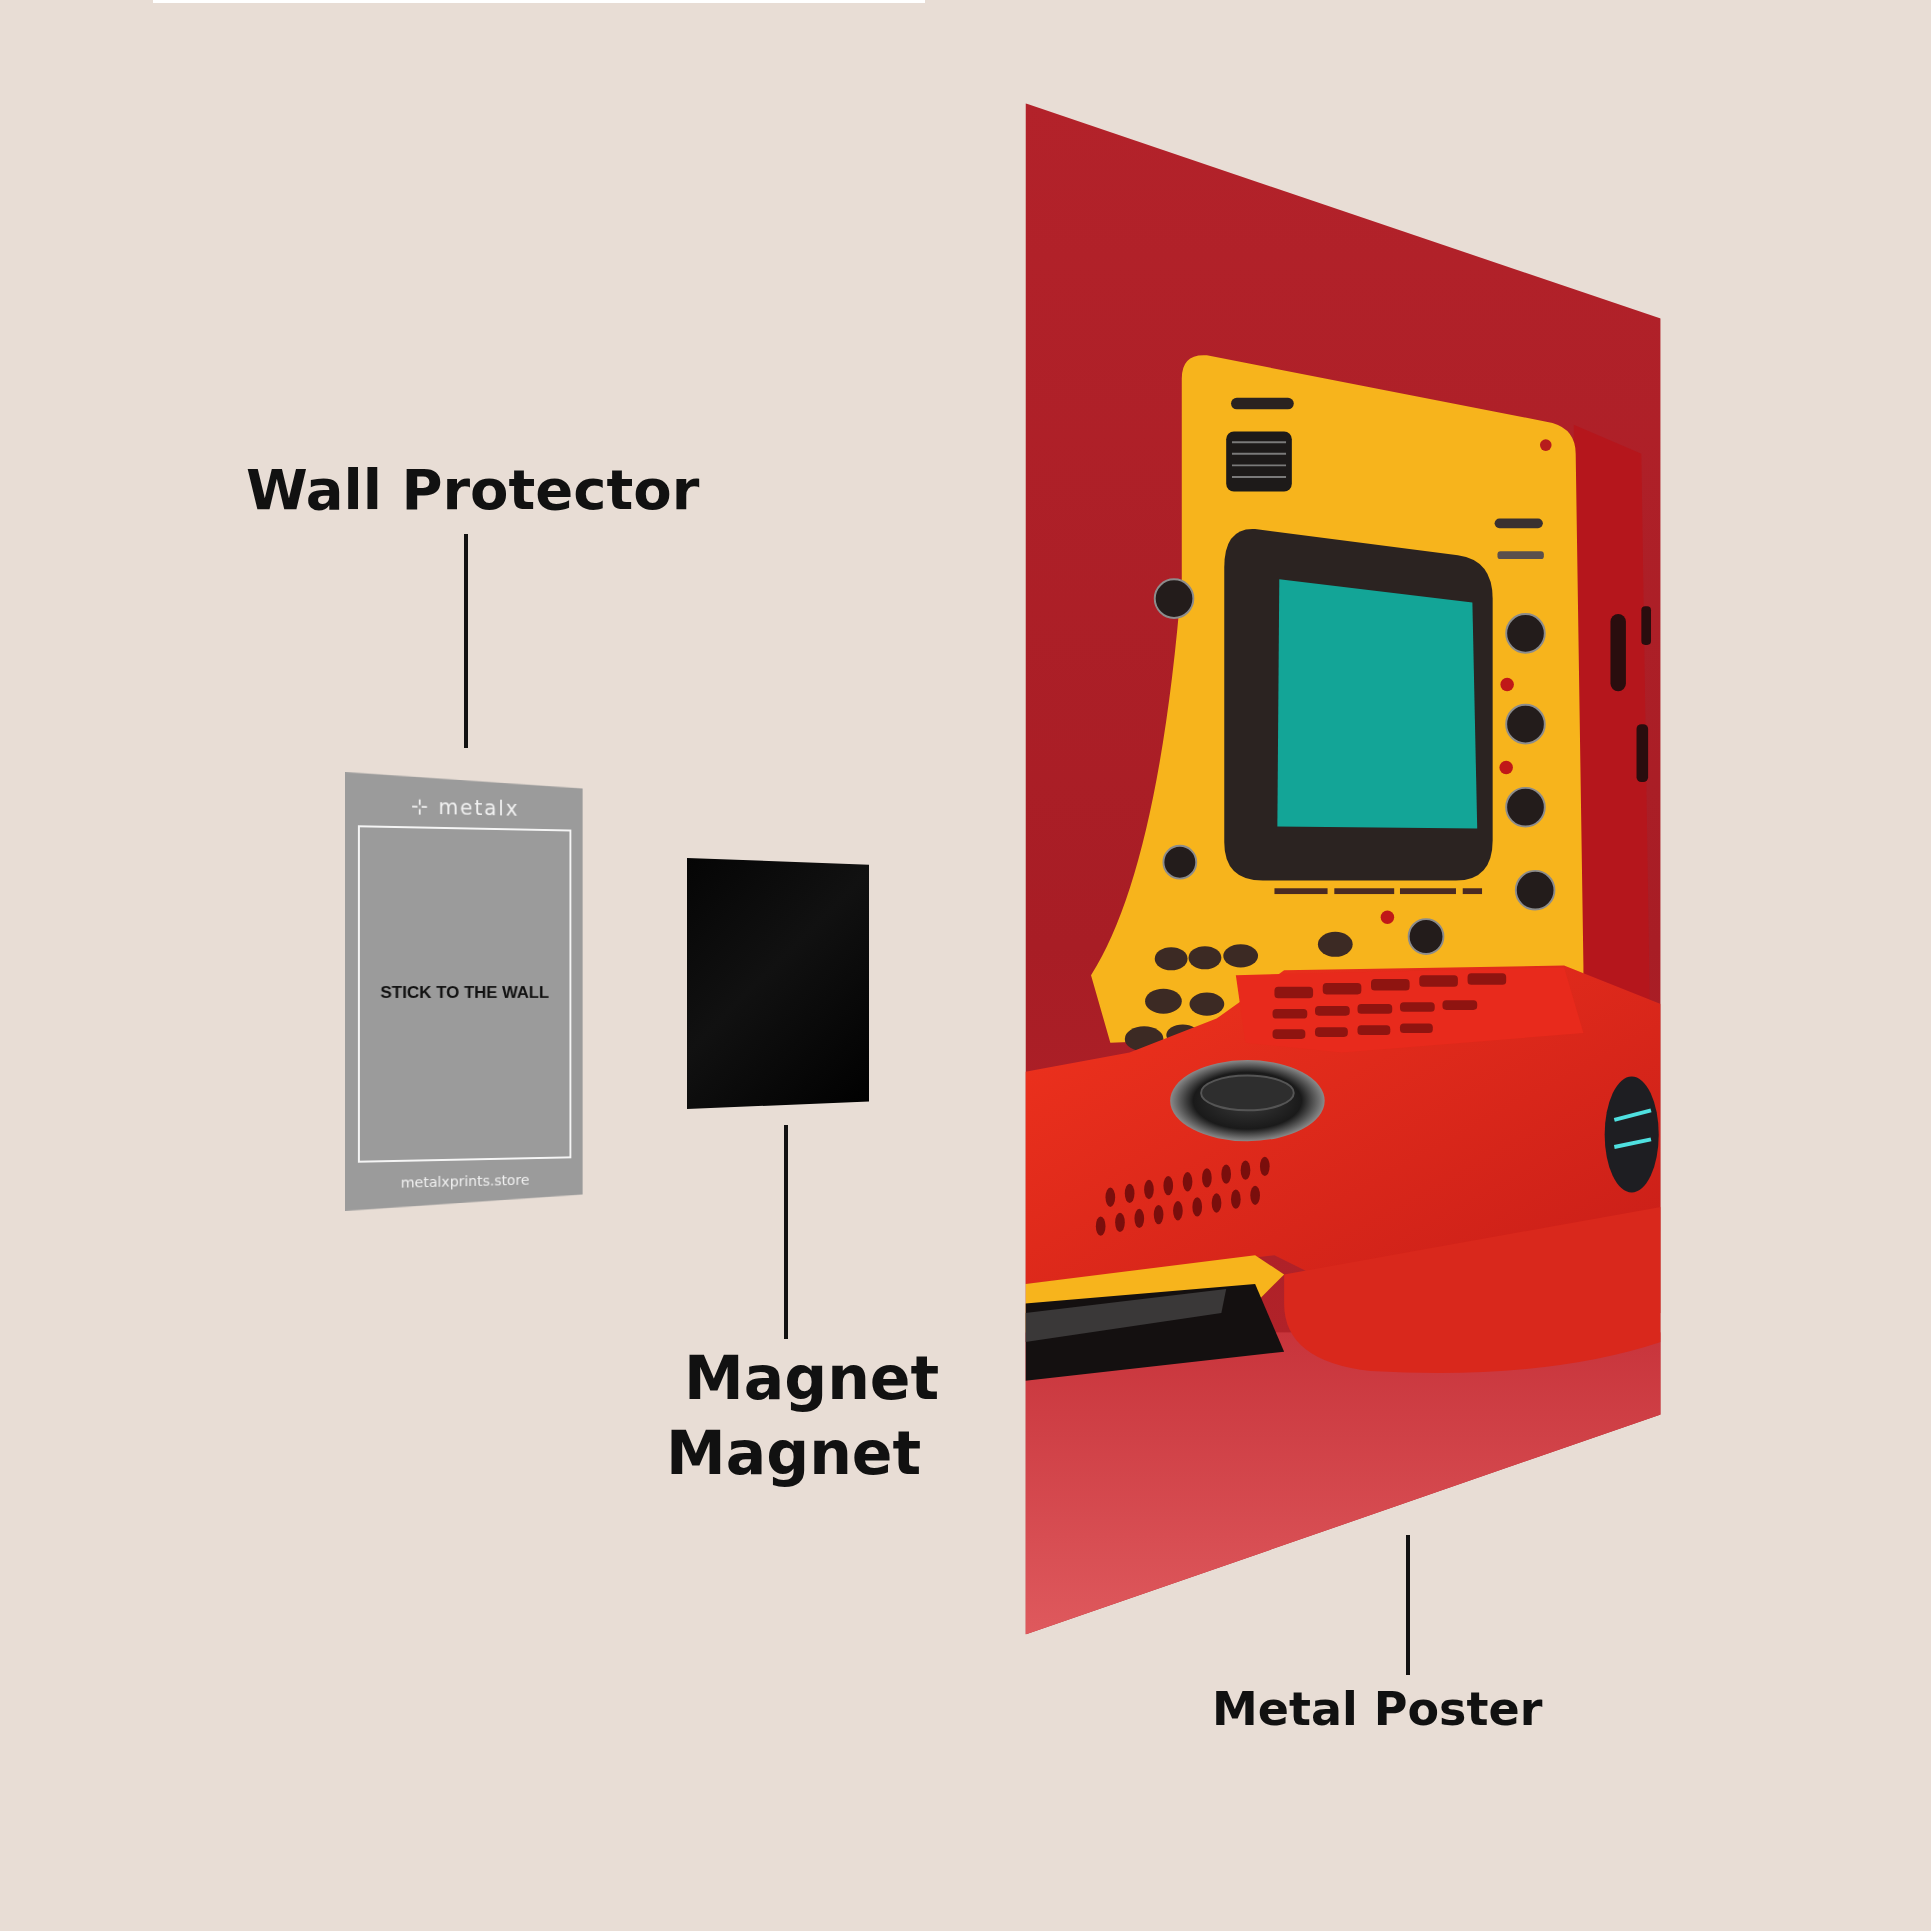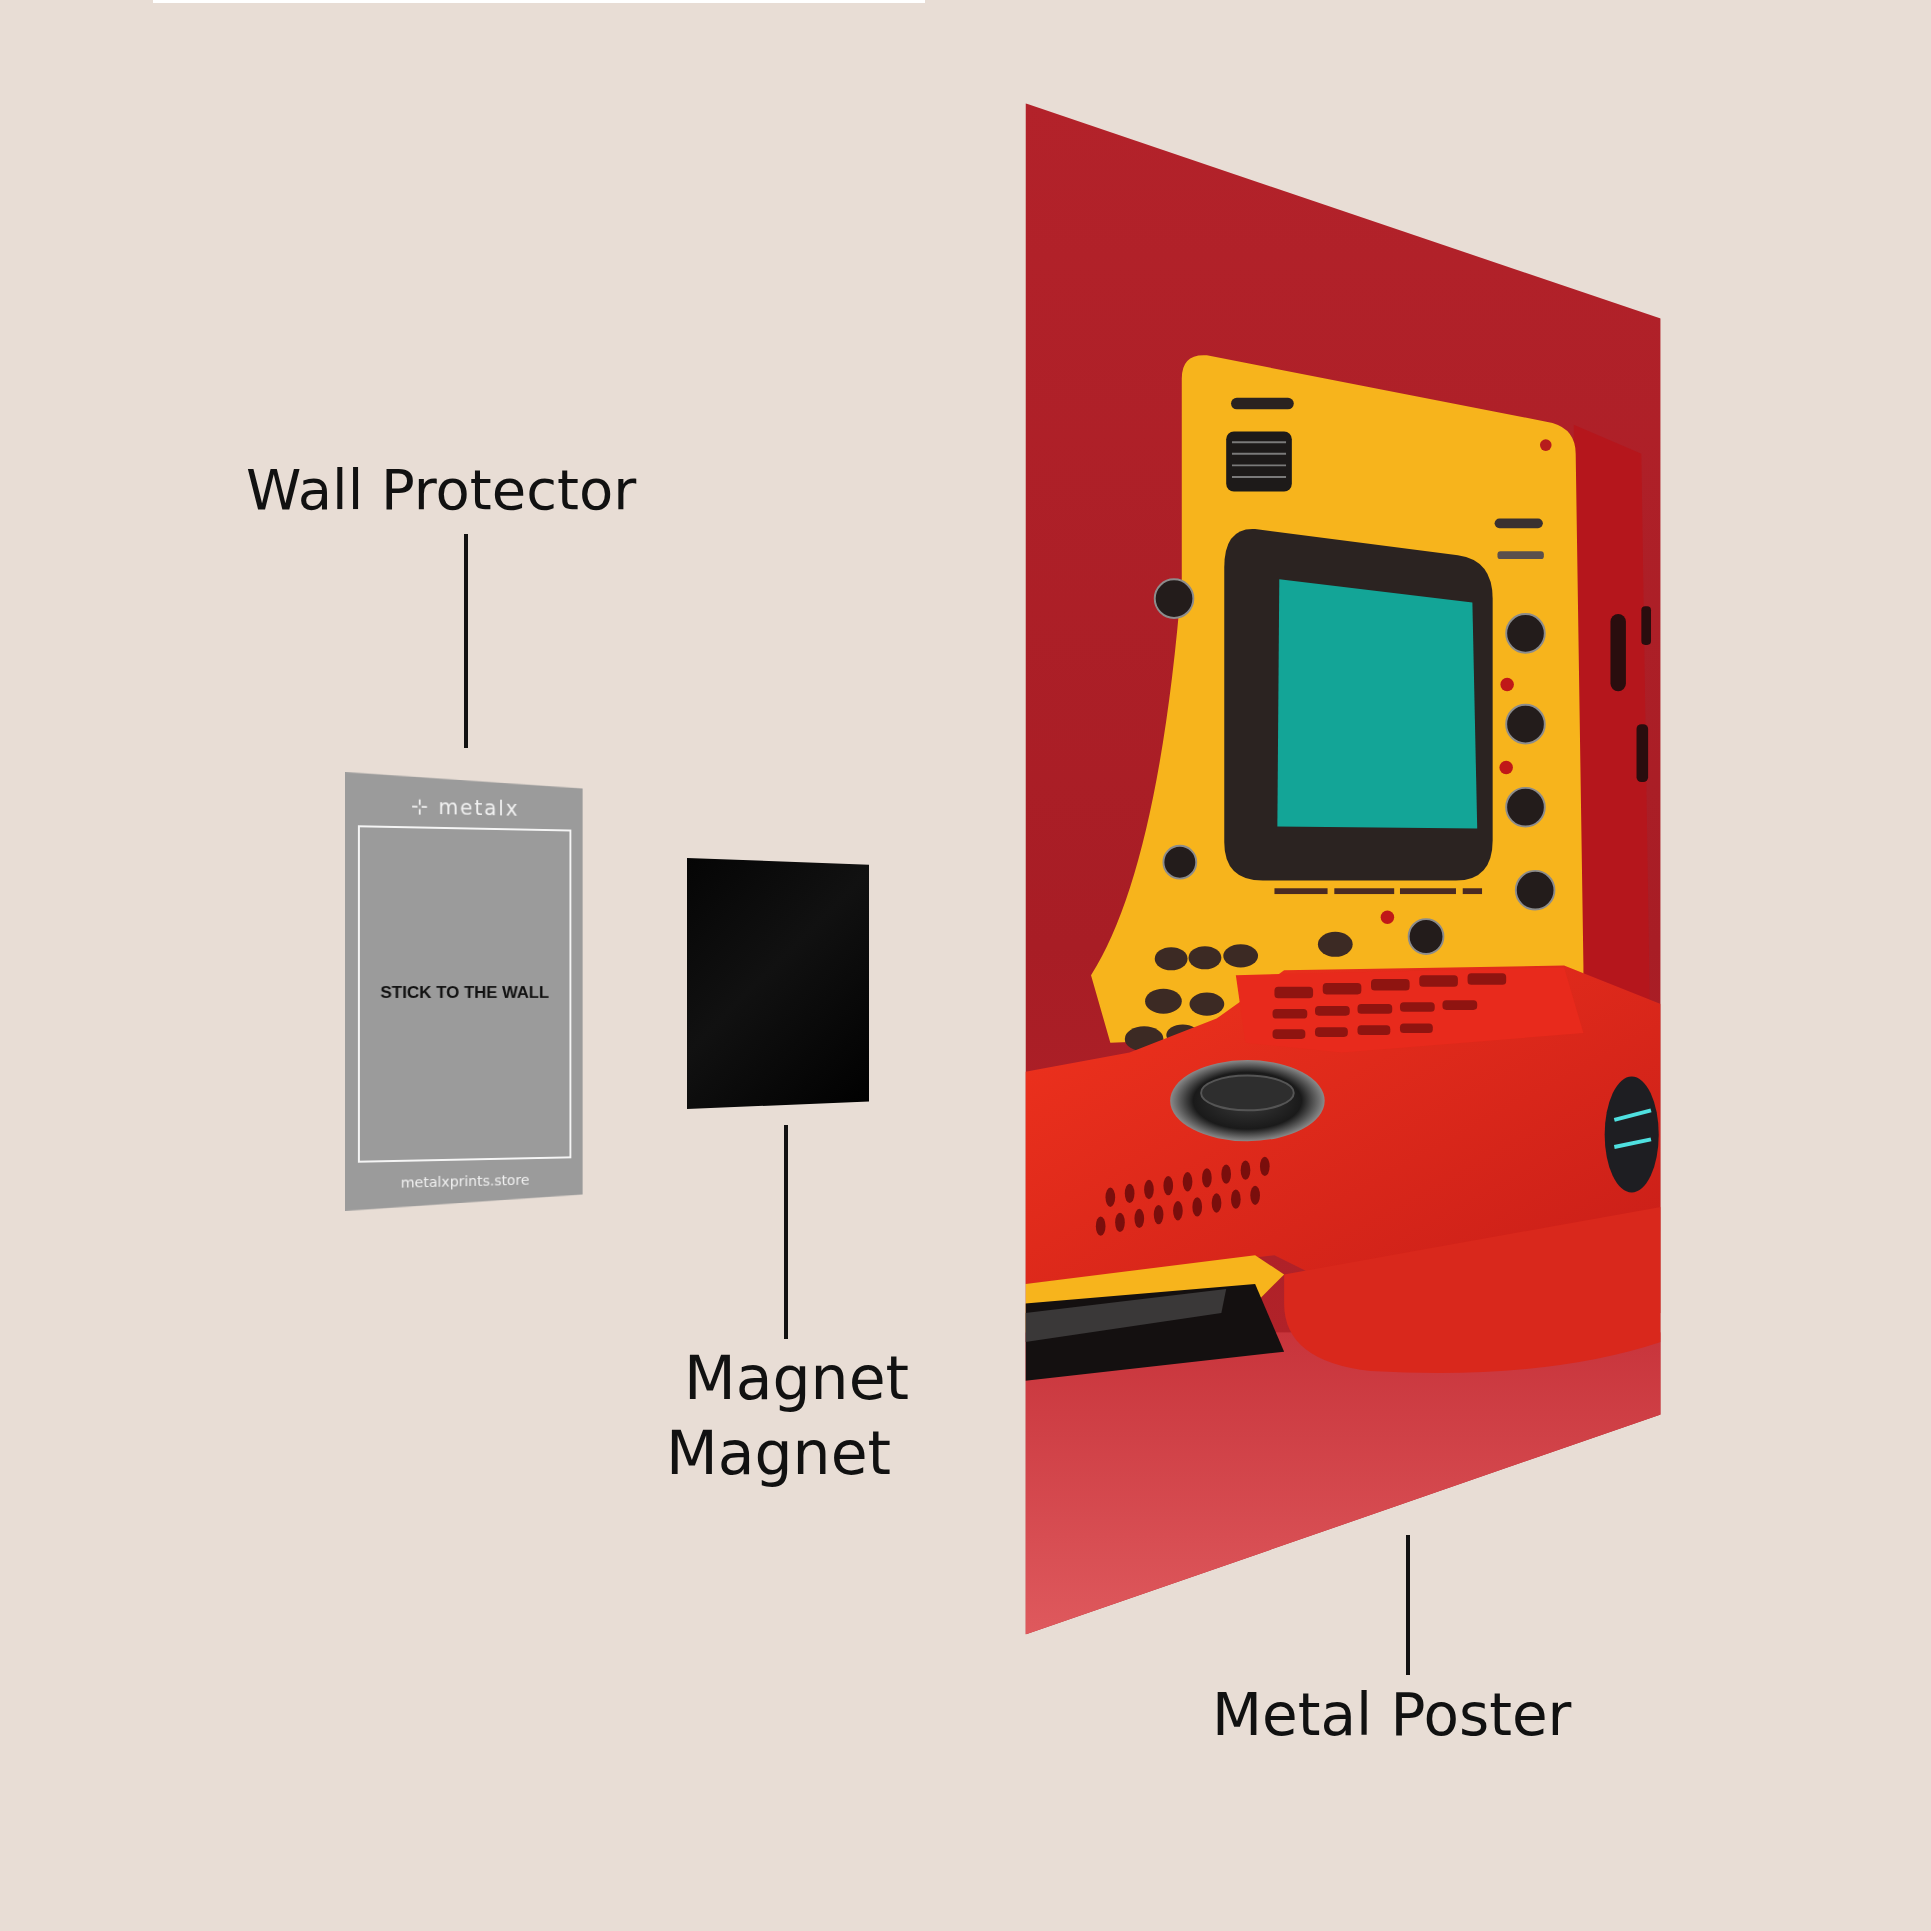--- a/index.html
+++ b/index.html
@@ -1,19 +1,19 @@
 <!DOCTYPE html>
 <html><head>
 <meta charset="utf-8">
 <style>
   html, body { margin:0; padding:0; }
   body { width:1931px; height:1931px; background:#e8ddd5; position:relative; overflow:hidden;
          font-family:"DejaVu Sans", "Liberation Sans", sans-serif; }
   .topbar { position:absolute; left:153px; top:0; width:772px; height:2.9px; background:#ffffff; }
-  .label { position:absolute; color:#111; font-family:"DejaVu Sans", sans-serif; font-weight:400;
+  .label { position:absolute; color:#111; font-family:"DejaVu Sans", sans-serif; font-weight:700;
            letter-spacing:0px; line-height:1; white-space:nowrap; }
   .leader { position:absolute; width:3.9px; background:#111; }
   .protector { position:absolute; left:345px; top:772px; width:246px; height:439px;
                transform:perspective(869px) rotateY(6deg); transform-origin:left center; }
   .protector-inner { position:absolute; inset:0; background:#9b9b9b;
                clip-path:polygon(0 0, 100% 2.4%, 100% 97.6%, 0 100%); }
   .protector .brand { position:absolute; top:21px; width:100%; text-align:center; color:#f1f1f1;
                font-size:21px; letter-spacing:1.9px; font-family:"DejaVu Sans", sans-serif; }
   .protector .frame { position:absolute; left:12.6px; right:11.6px; top:53px; bottom:48px;
                border:2.9px solid #f5f5f5; }
@@ -179,14 +179,14 @@
 
     <path d="M1062,1330 L1300,1300 L1330,1320 L1300,1350 L1062,1380 Z" fill="#f7b41c"></path>
     <path d="M1062,1350 L1300,1330 L1330,1400 L1062,1430 Z" fill="#141010"></path>
     <path d="M1062,1360 L1270,1335 L1265,1360 L1062,1390 Z" fill="#3a3838"></path>
 
     <path d="M1330,1320 L1720,1250 L1720,1390 Q1600,1430 1420,1420 Q1330,1410 1330,1350 Z" fill="#d9281c"></path>
   </g>
 </svg>
 
 <div class="leader" style="left:1406px; top:1535px; height:140px;"></div>
-<div class="label" style="left:1212px; top:1686px; font-size:58px;">Metal Poster</div>
+<div class="label" style="left:1212px; top:1686px; font-size:46px;">Metal Poster</div>
 
 
 </body></html>

